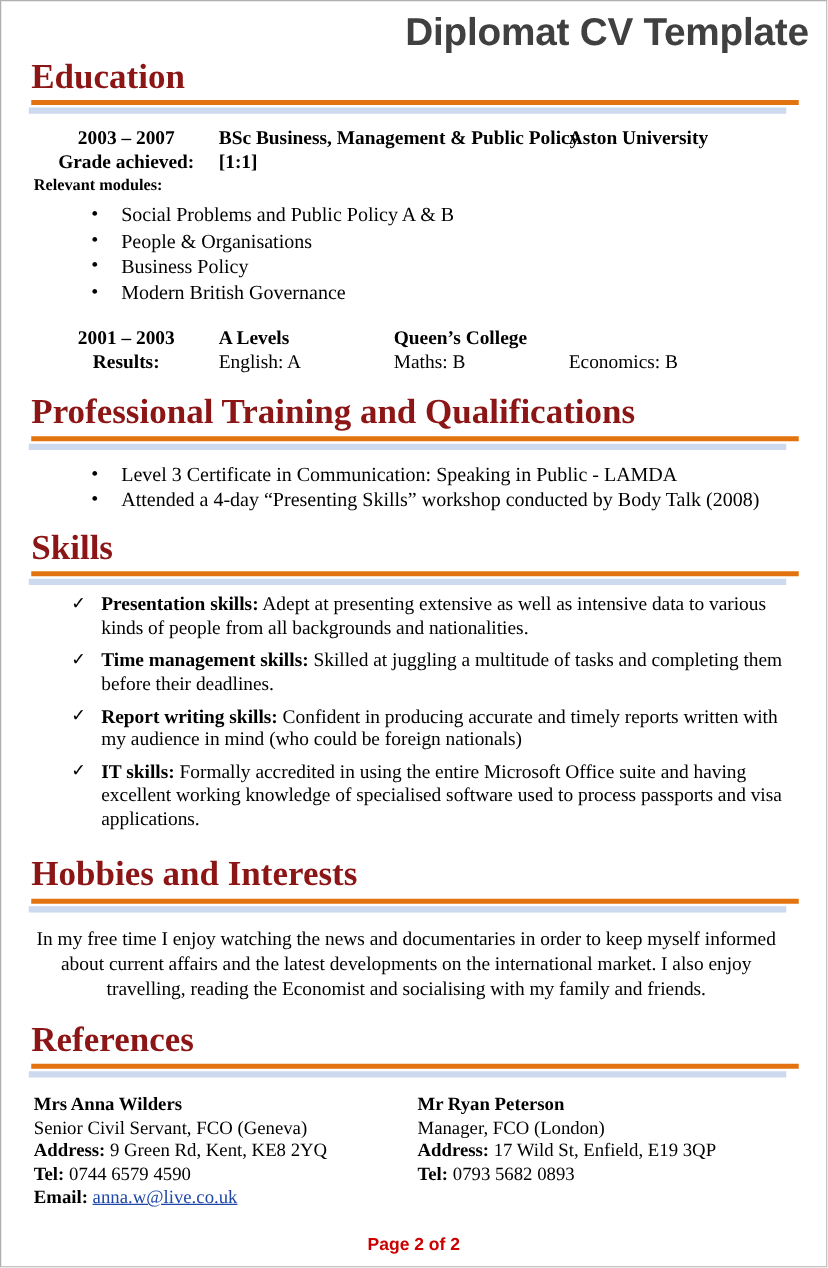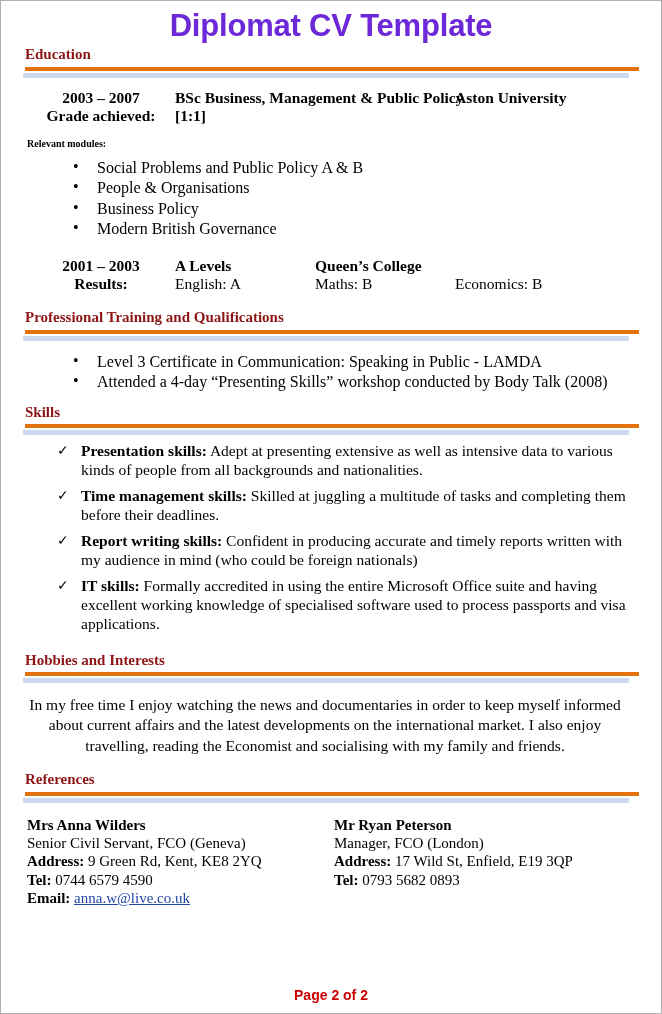--- a/index.html
+++ b/index.html
@@ -21,37 +21,37 @@
     overflow: hidden;
   }
   .inner {
     padding: 0 14px 0 14px;
     box-sizing: border-box;
     height: 100%;
   }
 
   
   .doc-title {
-    text-align: center;
-    color: #6d28d9;
+    text-align: right;
+    color: #404040;
     font-family: "Liberation Sans", "DejaVu Sans", sans-serif;
     font-weight: bold;
     font-size: 31px;
     letter-spacing: -0.2px;
     line-height: 1;
     padding: 9px 0 6px 0;
     margin: 0;
   }
 
   
   .section-head {
     color: #8c1515;
     font-family: "Liberation Serif", "DejaVu Serif", serif;
     font-weight: bold;
-    font-size: 15px;
+    font-size: 28px;
     line-height: 1.05;
     margin: 0;
     padding: 0 0 2px 10px;
   }
   .rule-orange {
     height: 4px;
     background: #e2730f;
     margin: 2px 8px 0 10px;
   }
   .rule-blue {
@@ -70,24 +70,23 @@
     font-size: 15.5px;
     line-height: 1.2;
     white-space: nowrap;
   }
   .c1 { width: 148px; flex: 0 0 148px; text-align: center; }
   .c3 { width: 140px; flex: 0 0 140px; }
   .c4 { flex: 1 1 auto; }
   .c2-wide { width: 280px; flex: 0 0 280px; }
 
   .label-line {
-    font-size: 10px;
+    font-size: 13px;
     line-height: 1.2;
     padding: 0 6px 0 12px;
-    margin-top: 12px;
     font-weight: bold;
   }
 
   
   ul.disc {
     margin: 8px 0 0 0;
     padding: 0 6px 0 58px;
     list-style: none;
   }
   ul.disc > li {

